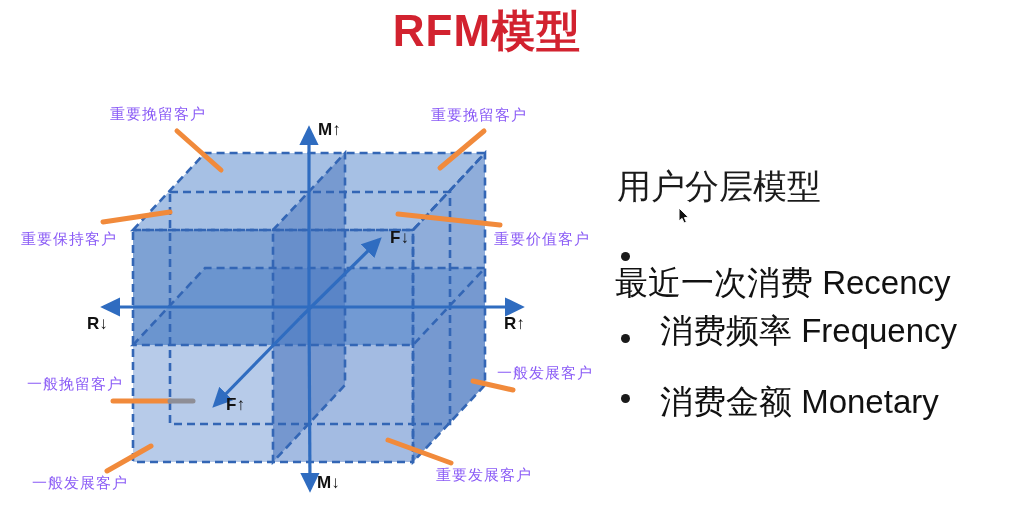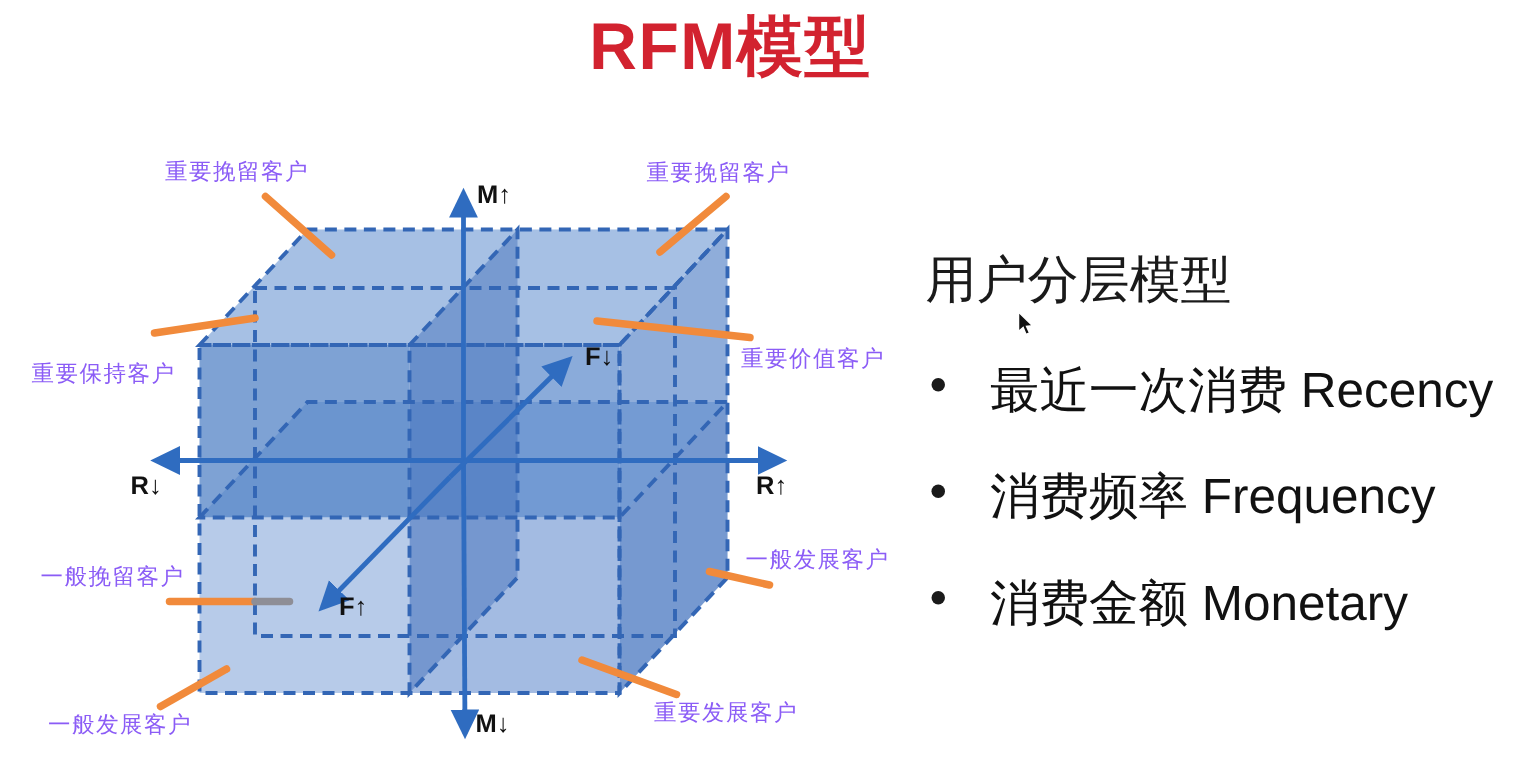--- a/index.html
+++ b/index.html
@@ -21,21 +21,21 @@
   .panel{position:absolute;left:615px;top:160px;width:409px;}
   .panel-heading{
     position:absolute;left:2px;top:4px;font-size:34px;color:#1a1a1a;white-space:nowrap;
   }
   .bullet-row{position:absolute;left:0;display:flex;align-items:flex-start;white-space:nowrap;}
   .bullet-row .dot{
     width:9px;height:9px;border-radius:50%;background:#1a1a1a;flex:0 0 auto;
     margin:14px 30px 0 6px;
   }
   .bullet-text{font-size:33px;color:#111111;}
-  .row-1{top:78px;} .row-2{top:149px;} .row-3{top:220px;}
+  .row-1{top:78px;flex-direction:column;} .row-2{top:149px;align-items:center;} .row-3{top:220px;}
   .cursor{position:absolute;left:678px;top:208px;}
 </style>
 </head>
 <body>
 
 <div class="page-title">RFM模型</div>
 
 <svg class="fig-svg" width="1024" height="506" viewBox="0 0 1024 506">
   <defs>
     <marker id="arr" markerWidth="6.5" markerHeight="6.5" refX="5" refY="3" orient="auto">
@@ -81,21 +81,21 @@
     <line x1="113" y1="401" x2="170" y2="401"></line>
     <line x1="170" y1="401" x2="193" y2="401" stroke="#8e8e96"></line>
     <line x1="473" y1="381" x2="513" y2="390"></line>
     <line x1="107" y1="471" x2="151" y2="446"></line>
     <line x1="388" y1="440" x2="451" y2="463"></line>
   </g>
 </svg>
 
 <div class="seg-label" style="left:110px;top:105px;">重要挽留客户</div>
 <div class="seg-label" style="left:431px;top:106px;">重要挽留客户</div>
-<div class="seg-label" style="left:21px;top:240px;">重要保持客户</div>
+<div class="seg-label" style="left:21px;top:230px;">重要保持客户</div>
 <div class="seg-label" style="left:494px;top:230px;">重要价值客户</div>
 <div class="seg-label" style="left:27px;top:375px;">一般挽留客户</div>
 <div class="seg-label" style="left:497px;top:364px;">一般发展客户</div>
 <div class="seg-label" style="left:32px;top:474px;">一般发展客户</div>
 <div class="seg-label" style="left:436px;top:466px;">重要发展客户</div>
 
 <div class="axis-label" style="left:318px;top:120px;">M↑</div>
 <div class="axis-label" style="left:390px;top:228px;">F↓</div>
 <div class="axis-label" style="left:87px;top:314px;">R↓</div>
 <div class="axis-label" style="left:504px;top:314px;">R↑</div>

